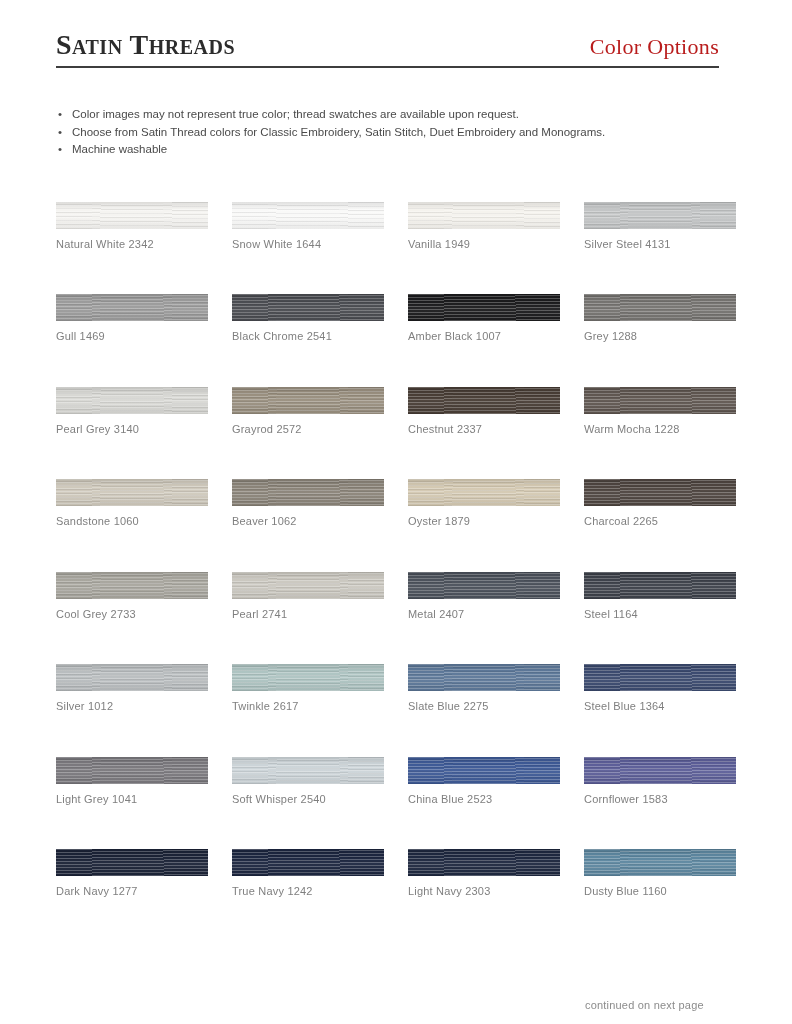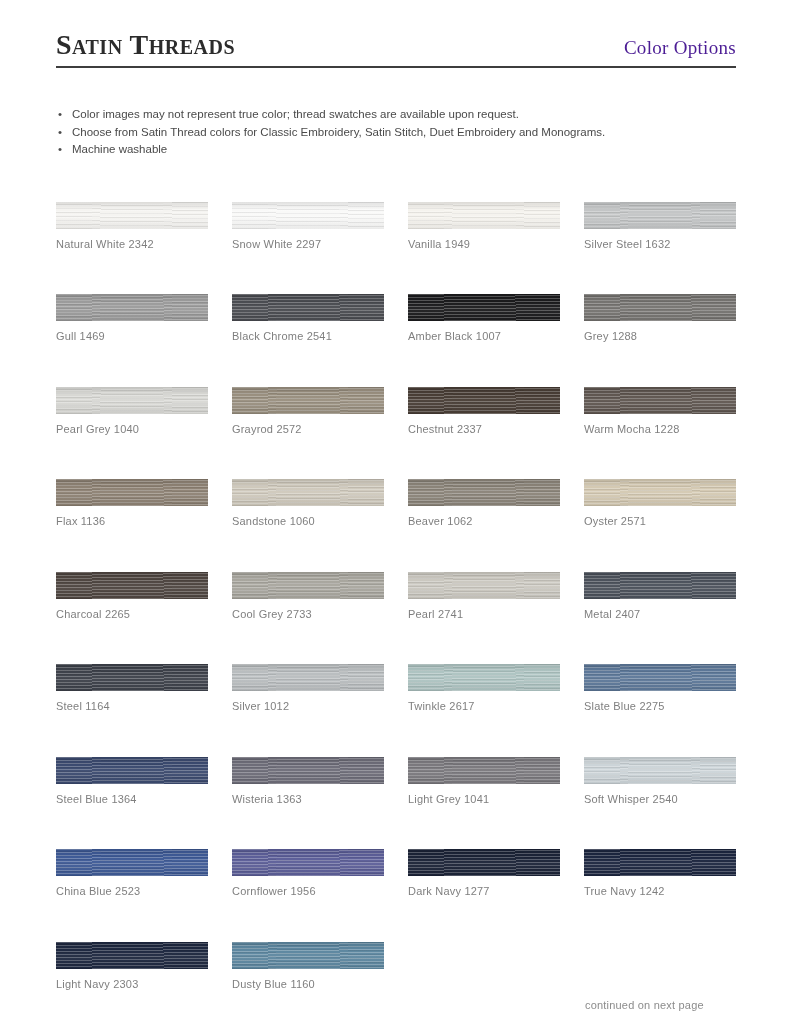--- a/index.html
+++ b/index.html
@@ -3,42 +3,42 @@
 <meta charset="utf-8">
 <style>
   html, body { margin: 0; padding: 0; background: #ffffff; }
   .page {
     position: relative;
     width: 792px;
     height: 1024px;
     background: #ffffff;
     font-family: "Liberation Sans", sans-serif;
     box-sizing: border-box;
-    padding: 30px 56px 0 56px;
+    padding: 30px 73px 0 56px;
     overflow: hidden;
   }
   .header-row {
     display: flex;
     justify-content: space-between;
     align-items: baseline;
   }
   .title {
     font-family: "Liberation Serif", serif;
     font-variant: small-caps;
     font-size: 28px;
     font-weight: 600;
     letter-spacing: 0.5px;
     color: #2b2b2b;
     margin: 0;
     line-height: 30px;
   }
   .subtitle {
     font-family: "Liberation Serif", serif;
-    font-size: 19px;
-    color: #4c1d95;
+    font-size: 22px;
+    color: #b91c1c;
     letter-spacing: 0.3px;
   }
   .rule {
     border: none;
     border-top: 2px solid #3d3d3d;
     margin: 6px 0 0 0;
   }
   .bullets {
     list-style: none;
     margin: 38px 0 0 0;
@@ -113,77 +113,73 @@
     </li>
   </ul>
 
   <div class="grid" id="swatch-grid">
       <div class="cell">
         <div class="swatch" style="background-color: rgb(245, 244, 241);"></div>
         <div class="label">Natural White 2342</div>
       </div>
       <div class="cell">
         <div class="swatch" style="background-color: rgb(249, 249, 248);"></div>
-        <div class="label">Snow White 2297</div>
+        <div class="label">Snow White 1644</div>
       </div>
       <div class="cell">
         <div class="swatch" style="background-color: rgb(245, 243, 238);"></div>
         <div class="label">Vanilla 1949</div>
       </div>
       <div class="cell">
         <div class="swatch" style="background-color: rgb(195, 197, 198);"></div>
-        <div class="label">Silver Steel 1632</div>
+        <div class="label">Silver Steel 4131</div>
       </div>
       <div class="cell">
         <div class="swatch" style="background-color: rgb(155, 155, 155);"></div>
         <div class="label">Gull 1469</div>
       </div>
       <div class="cell">
         <div class="swatch" style="background-color: rgb(74, 76, 81);"></div>
         <div class="label">Black Chrome 2541</div>
       </div>
       <div class="cell">
         <div class="swatch" style="background-color: rgb(27, 27, 29);"></div>
         <div class="label">Amber Black 1007</div>
       </div>
       <div class="cell">
         <div class="swatch" style="background-color: rgb(117, 115, 112);"></div>
         <div class="label">Grey 1288</div>
       </div>
       <div class="cell">
         <div class="swatch" style="background-color: rgb(216, 216, 212);"></div>
-        <div class="label">Pearl Grey 1040</div>
+        <div class="label">Pearl Grey 3140</div>
       </div>
       <div class="cell">
         <div class="swatch" style="background-color: rgb(153, 143, 127);"></div>
         <div class="label">Grayrod 2572</div>
       </div>
       <div class="cell">
         <div class="swatch" style="background-color: rgb(72, 61, 53);"></div>
         <div class="label">Chestnut 2337</div>
       </div>
       <div class="cell">
         <div class="swatch" style="background-color: rgb(95, 86, 80);"></div>
         <div class="label">Warm Mocha 1228</div>
       </div>
       <div class="cell">
-        <div class="swatch" style="background-color: rgb(141, 129, 115);"></div>
-        <div class="label">Flax 1136</div>
-      </div>
-      <div class="cell">
         <div class="swatch" style="background-color: rgb(207, 201, 188);"></div>
         <div class="label">Sandstone 1060</div>
       </div>
       <div class="cell">
         <div class="swatch" style="background-color: rgb(138, 131, 120);"></div>
         <div class="label">Beaver 1062</div>
       </div>
       <div class="cell">
         <div class="swatch" style="background-color: rgb(212, 201, 178);"></div>
-        <div class="label">Oyster 2571</div>
+        <div class="label">Oyster 1879</div>
       </div>
       <div class="cell">
         <div class="swatch" style="background-color: rgb(78, 69, 64);"></div>
         <div class="label">Charcoal 2265</div>
       </div>
       <div class="cell">
         <div class="swatch" style="background-color: rgb(168, 166, 158);"></div>
         <div class="label">Cool Grey 2733</div>
       </div>
       <div class="cell">
@@ -208,38 +204,34 @@
       </div>
       <div class="cell">
         <div class="swatch" style="background-color: rgb(93, 120, 153);"></div>
         <div class="label">Slate Blue 2275</div>
       </div>
       <div class="cell">
         <div class="swatch" style="background-color: rgb(59, 74, 111);"></div>
         <div class="label">Steel Blue 1364</div>
       </div>
       <div class="cell">
-        <div class="swatch" style="background-color: rgb(109, 108, 120);"></div>
-        <div class="label">Wisteria 1363</div>
-      </div>
-      <div class="cell">
         <div class="swatch" style="background-color: rgb(122, 120, 125);"></div>
         <div class="label">Light Grey 1041</div>
       </div>
       <div class="cell">
         <div class="swatch" style="background-color: rgb(204, 212, 216);"></div>
         <div class="label">Soft Whisper 2540</div>
       </div>
       <div class="cell">
         <div class="swatch" style="background-color: rgb(62, 90, 150);"></div>
         <div class="label">China Blue 2523</div>
       </div>
       <div class="cell">
         <div class="swatch" style="background-color: rgb(92, 94, 152);"></div>
-        <div class="label">Cornflower 1956</div>
+        <div class="label">Cornflower 1583</div>
       </div>
       <div class="cell">
         <div class="swatch" style="background-color: rgb(27, 35, 55);"></div>
         <div class="label">Dark Navy 1277</div>
       </div>
       <div class="cell">
         <div class="swatch" style="background-color: rgb(28, 38, 64);"></div>
         <div class="label">True Navy 1242</div>
       </div>
       <div class="cell">

